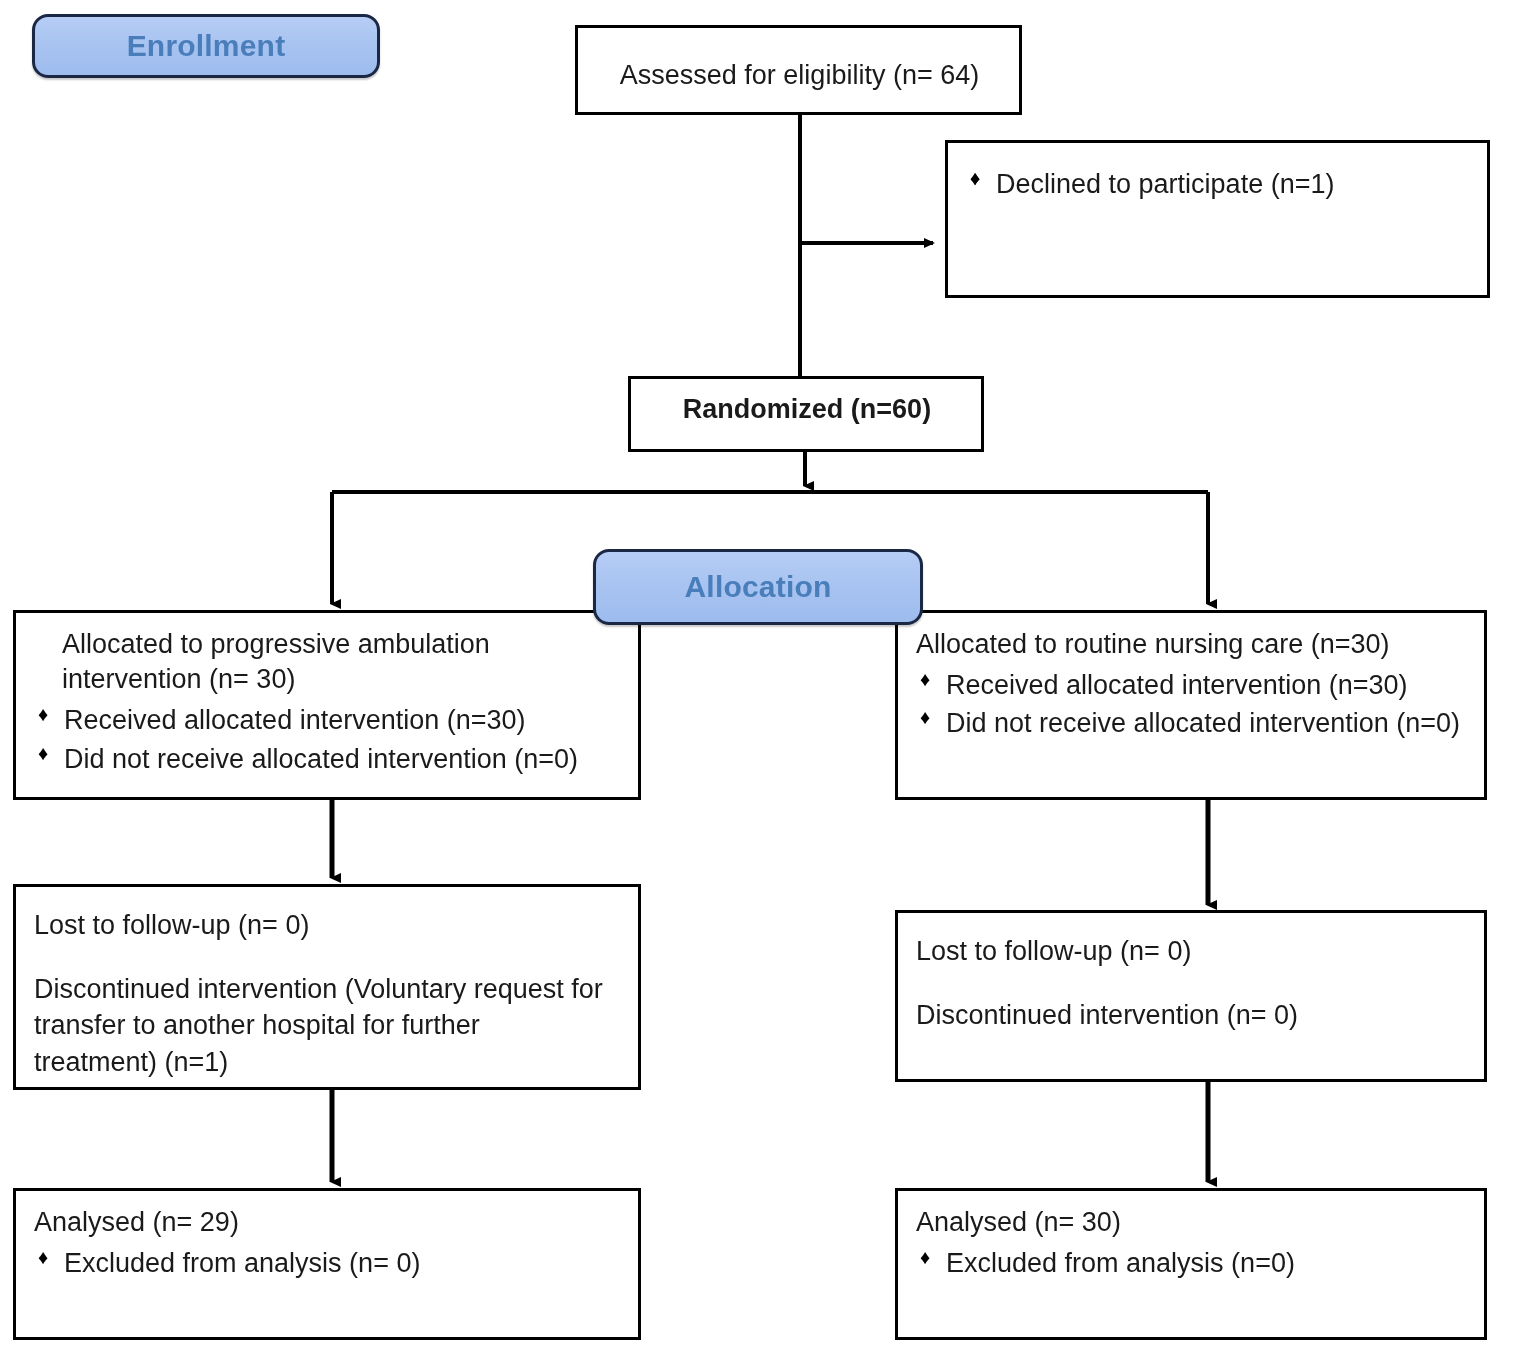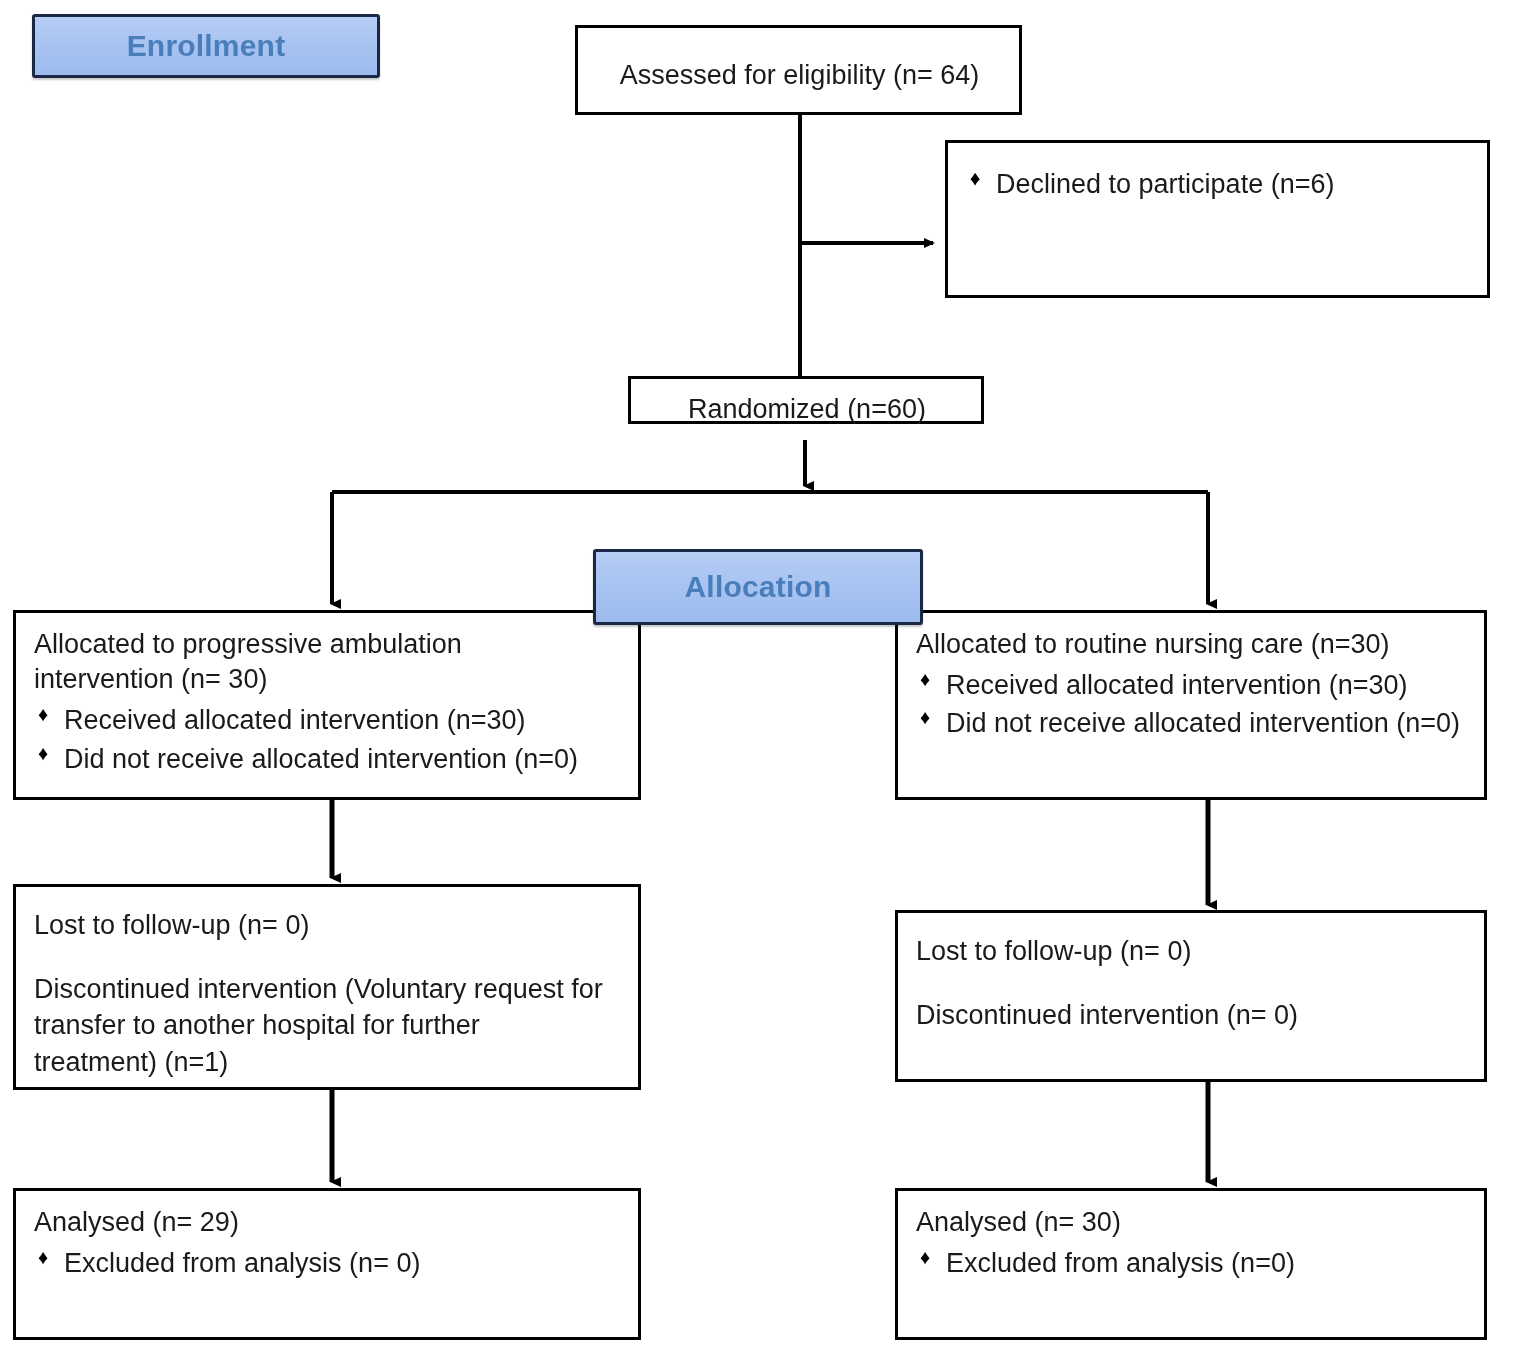--- a/index.html
+++ b/index.html
@@ -66,21 +66,21 @@
     line-height: 1.34;
     color: #1a1a1a;
   }
   .para-block + .para-block {
     margin-top: 28px;
   }
   .stage-badge {
     position: absolute;
     box-sizing: border-box;
     border: 3px solid #1b2845;
-    border-radius: 3px;
+    border-radius: 16px;
     background: linear-gradient(180deg, #b6cdf5 0%, #a6c2f0 55%, #9dbcee 100%);
     display: flex;
     align-items: center;
     justify-content: center;
     z-index: 5;
     box-shadow: 0 2px 2px rgba(0,0,0,0.22);
   }
   .stage-badge span {
     font-size: 30px;
     font-weight: bold;
@@ -141,35 +141,35 @@
   </div>
 
   <div class="node-box" style="left:945px; top:140px; width:545px; height:158px;">
     <div class="node-inner" style="padding-top:18px;">
       <ul class="bullets">
         <li>
           <span class="bullet-glyph">♦</span>
         </li>
         <li>
           <span class="bullet-glyph">♦</span>
-          <span>Declined to participate (n=6)</span>
-        </li>
-      </ul>
-    </div>
-  </div>
-
-  <div class="node-box" style="left:628px; top:376px; width:356px; height:48px;">
+          <span>Declined to participate (n=1)</span>
+        </li>
+      </ul>
+    </div>
+  </div>
+
+  <div class="node-box" style="left:628px; top:376px; width:356px; height:76px;font-weight:bold;">
     <div class="node-inner" style="padding-top:13px;">
       <div class="node-title centered">Randomized (n=60)</div>
     </div>
   </div>
 
   <div class="node-box" style="left:13px; top:610px; width:628px; height:190px;">
     <div class="node-inner">
-      <div class="node-title" style="max-width:500px;">Allocated to progressive ambulation intervention (n= 30)</div>
+      <div class="node-title" style="max-width:500px;margin-left:28px;">Allocated to progressive ambulation intervention (n= 30)</div>
       <ul class="bullets">
         <li>
           <span class="bullet-glyph">♦</span>
           <span>Received allocated intervention (n=30)</span>
         </li>
         <li>
           <span class="bullet-glyph">♦</span>
           <span>Did not receive allocated intervention (n=0)</span>
         </li>
       </ul>

